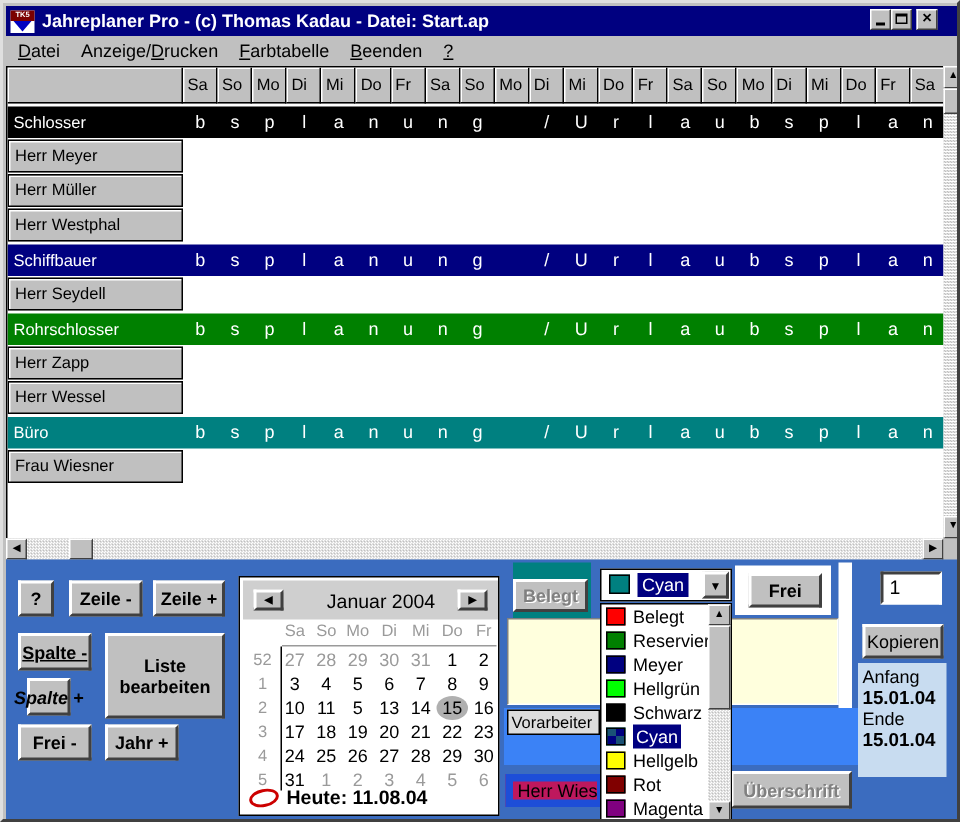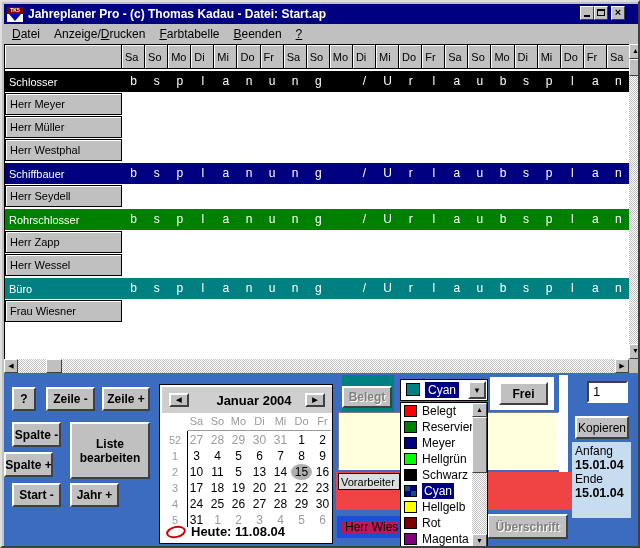--- a/index.html
+++ b/index.html
@@ -58,21 +58,21 @@
   #panel{left:2px;top:371px;width:636px;height:175px;}
   .btn{background:#c0c0c0;border:2px solid;border-color:#fff #404040 #404040 #fff;
     font-size:12px;font-weight:bold;color:#000;display:flex;align-items:center;justify-content:center;
     white-space:nowrap;}
   .btn.disabled{color:#808080;text-shadow:1px 1px 0 #fff;}
   .white-box{background:#be185d;border:5px solid #1d4ed8;}
   
   #calendar{left:157px;top:382px;width:174px;height:160px;background:#fff;
     border:1px solid #000;box-shadow:inset 0 0 0 2px #fff;font-size:11px;}
   #cal-header{position:absolute;left:2px;top:2px;width:170px;height:26px;background:#cfcfcf;}
-  #cal-title{position:absolute;left:0;top:6px;width:184px;text-align:center;font-weight:bold;font-size:13px;color:#000;}
+  #cal-title{position:absolute;left:0;top:6px;width:184px;text-align:center;font-weight:normal;font-size:13px;color:#000;}
   .cal-nav{position:absolute;top:6px;width:20px;height:14px;}
   #cal-prev{left:7px;} #cal-next{right:7px;}
   #cal-daynames{position:absolute;left:4px;top:30px;display:grid;grid-template-columns:22px repeat(7,21px);
     color:#9a9a9a;height:15px;}
   #cal-daynames span{text-align:center;}
   #cal-sep{position:absolute;left:28px;top:45px;width:143px;height:1px;background:#9a9a9a;}
   #cal-vline{position:absolute;left:27px;top:46px;width:1px;height:96px;background:#000;}
   #cal-body{position:absolute;left:4px;top:47px;}
   .cal-row{display:grid;grid-template-columns:22px repeat(7,21px);height:16px;line-height:16px;}
   .cal-week{color:#9a9a9a;text-align:center;}
@@ -99,21 +99,21 @@
   #frei-back{left:488px;top:375px;width:64px;height:33px;background:#fff;}
   #frei-btn{left:497px;top:380px;width:49px;height:23px;}
   #tage-label{left:545px;top:381px;color:#fff;font-size:13px;margin-left:44px;}
   #tage-input{left:585px;top:379px;width:41px;height:22px;border:2px solid;border-color:#404040 #fff #fff #404040;
     background:#fff;font-size:13px;padding-left:4px;line-height:18px;color:#000;}
   #kopieren-btn{left:573px;top:414px;width:54px;height:23px;font-weight:normal;}
   #infobox{left:570px;top:440px;width:59px;height:76px;padding:2px 0 0 3px;font-size:12px;color:#000;}
   #infobox .val{font-weight:bold;font-size:12.5px;}
   #cream-box{left:336px;top:410px;width:221px;height:58px;background:#ffffdd;border:1px solid #808080;border-bottom-color:#fff;border-right-color:#fff;}
   #white-strip{left:557px;top:373px;width:9px;height:97px;background:#fff;}
-  #vor-panel{left:334px;top:470px;width:264px;height:38px;background:#ef4444;}
+  #vor-panel{left:334px;top:470px;width:264px;height:38px;background:#3b82f6;}
   #vor-label{position:absolute;left:2px;top:1px;width:62px;height:17px;background:#ddd;border:1px solid #000;
     font-size:11px;display:flex;align-items:center;padding-left:2px;color:#000;}
   #name-box{left:335px;top:514px;width:66px;height:22px;font-size:12px;display:flex;align-items:center;
     padding-left:3px;overflow:hidden;white-space:nowrap;color:#000;}
   #ueberschrift-btn{left:485px;top:512px;width:81px;height:25px;}
 </style>
 </head>
 <body>
 
 <div class="abs" id="titlebar" style="background: rgb(0, 0, 128);">
@@ -304,23 +304,23 @@
 <div class="abs sb-btn" style="left:2px;top:357px;width:14px;height:14px;"><span id="hlf">◀</span></div>
 <div class="abs sb-thumb" style="left:44px;top:357px;width:16px;height:14px;"></div>
 <div class="abs sb-btn" style="left:613px;top:357px;width:14px;height:14px;"><span id="hrt">▶</span></div>
 <div class="abs" style="left:627px;top:357px;width:13px;height:14px;background:#c0c0c0;"></div>
 
 <div class="abs" id="panel" style="background: rgb(59, 108, 191);"></div>
 
 <div class="abs btn" style="left:10px;top:385px;width:24px;height:24px;">?</div>
 <div class="abs btn" style="left:44px;top:385px;width:49px;height:24px;">Zeile -</div>
 <div class="abs btn" style="left:100px;top:385px;width:48px;height:24px;">Zeile +</div>
-<div class="abs btn" style="left:10px;top:420px;width:49px;height:25px;">Spalte -</div>
-<div class="abs btn" style="left:2px;top:450px;width:49px;height:25px;">Spalte +</div>
-<div class="abs btn" style="left:10px;top:481px;width:49px;height:24px;">Start -</div>
+<div class="abs btn" style="left:10px;top:420px;width:49px;height:25px;text-decoration:underline;">Spalte -</div>
+<div class="abs btn" style="left:16px;top:450px;width:29px;height:25px;font-style:italic;">Spalte +</div>
+<div class="abs btn" style="left:10px;top:481px;width:49px;height:24px;">Frei -</div>
 <div class="abs btn" style="left:68px;top:420px;width:80px;height:57px;text-align:center;white-space:normal;padding:0 8px;">Liste bearbeiten</div>
 <div class="abs btn" style="left:68px;top:481px;width:49px;height:24px;">Jahr +</div>
 
 <div class="abs" id="calendar">
   <div id="cal-header">
     <div class="cal-nav btn" id="cal-prev">
         <span id="cprev" style="font-size:7px;">◀</span>
       </div>
     <div id="cal-title">Januar 2004</div>
     <div class="cal-nav btn" id="cal-next">

